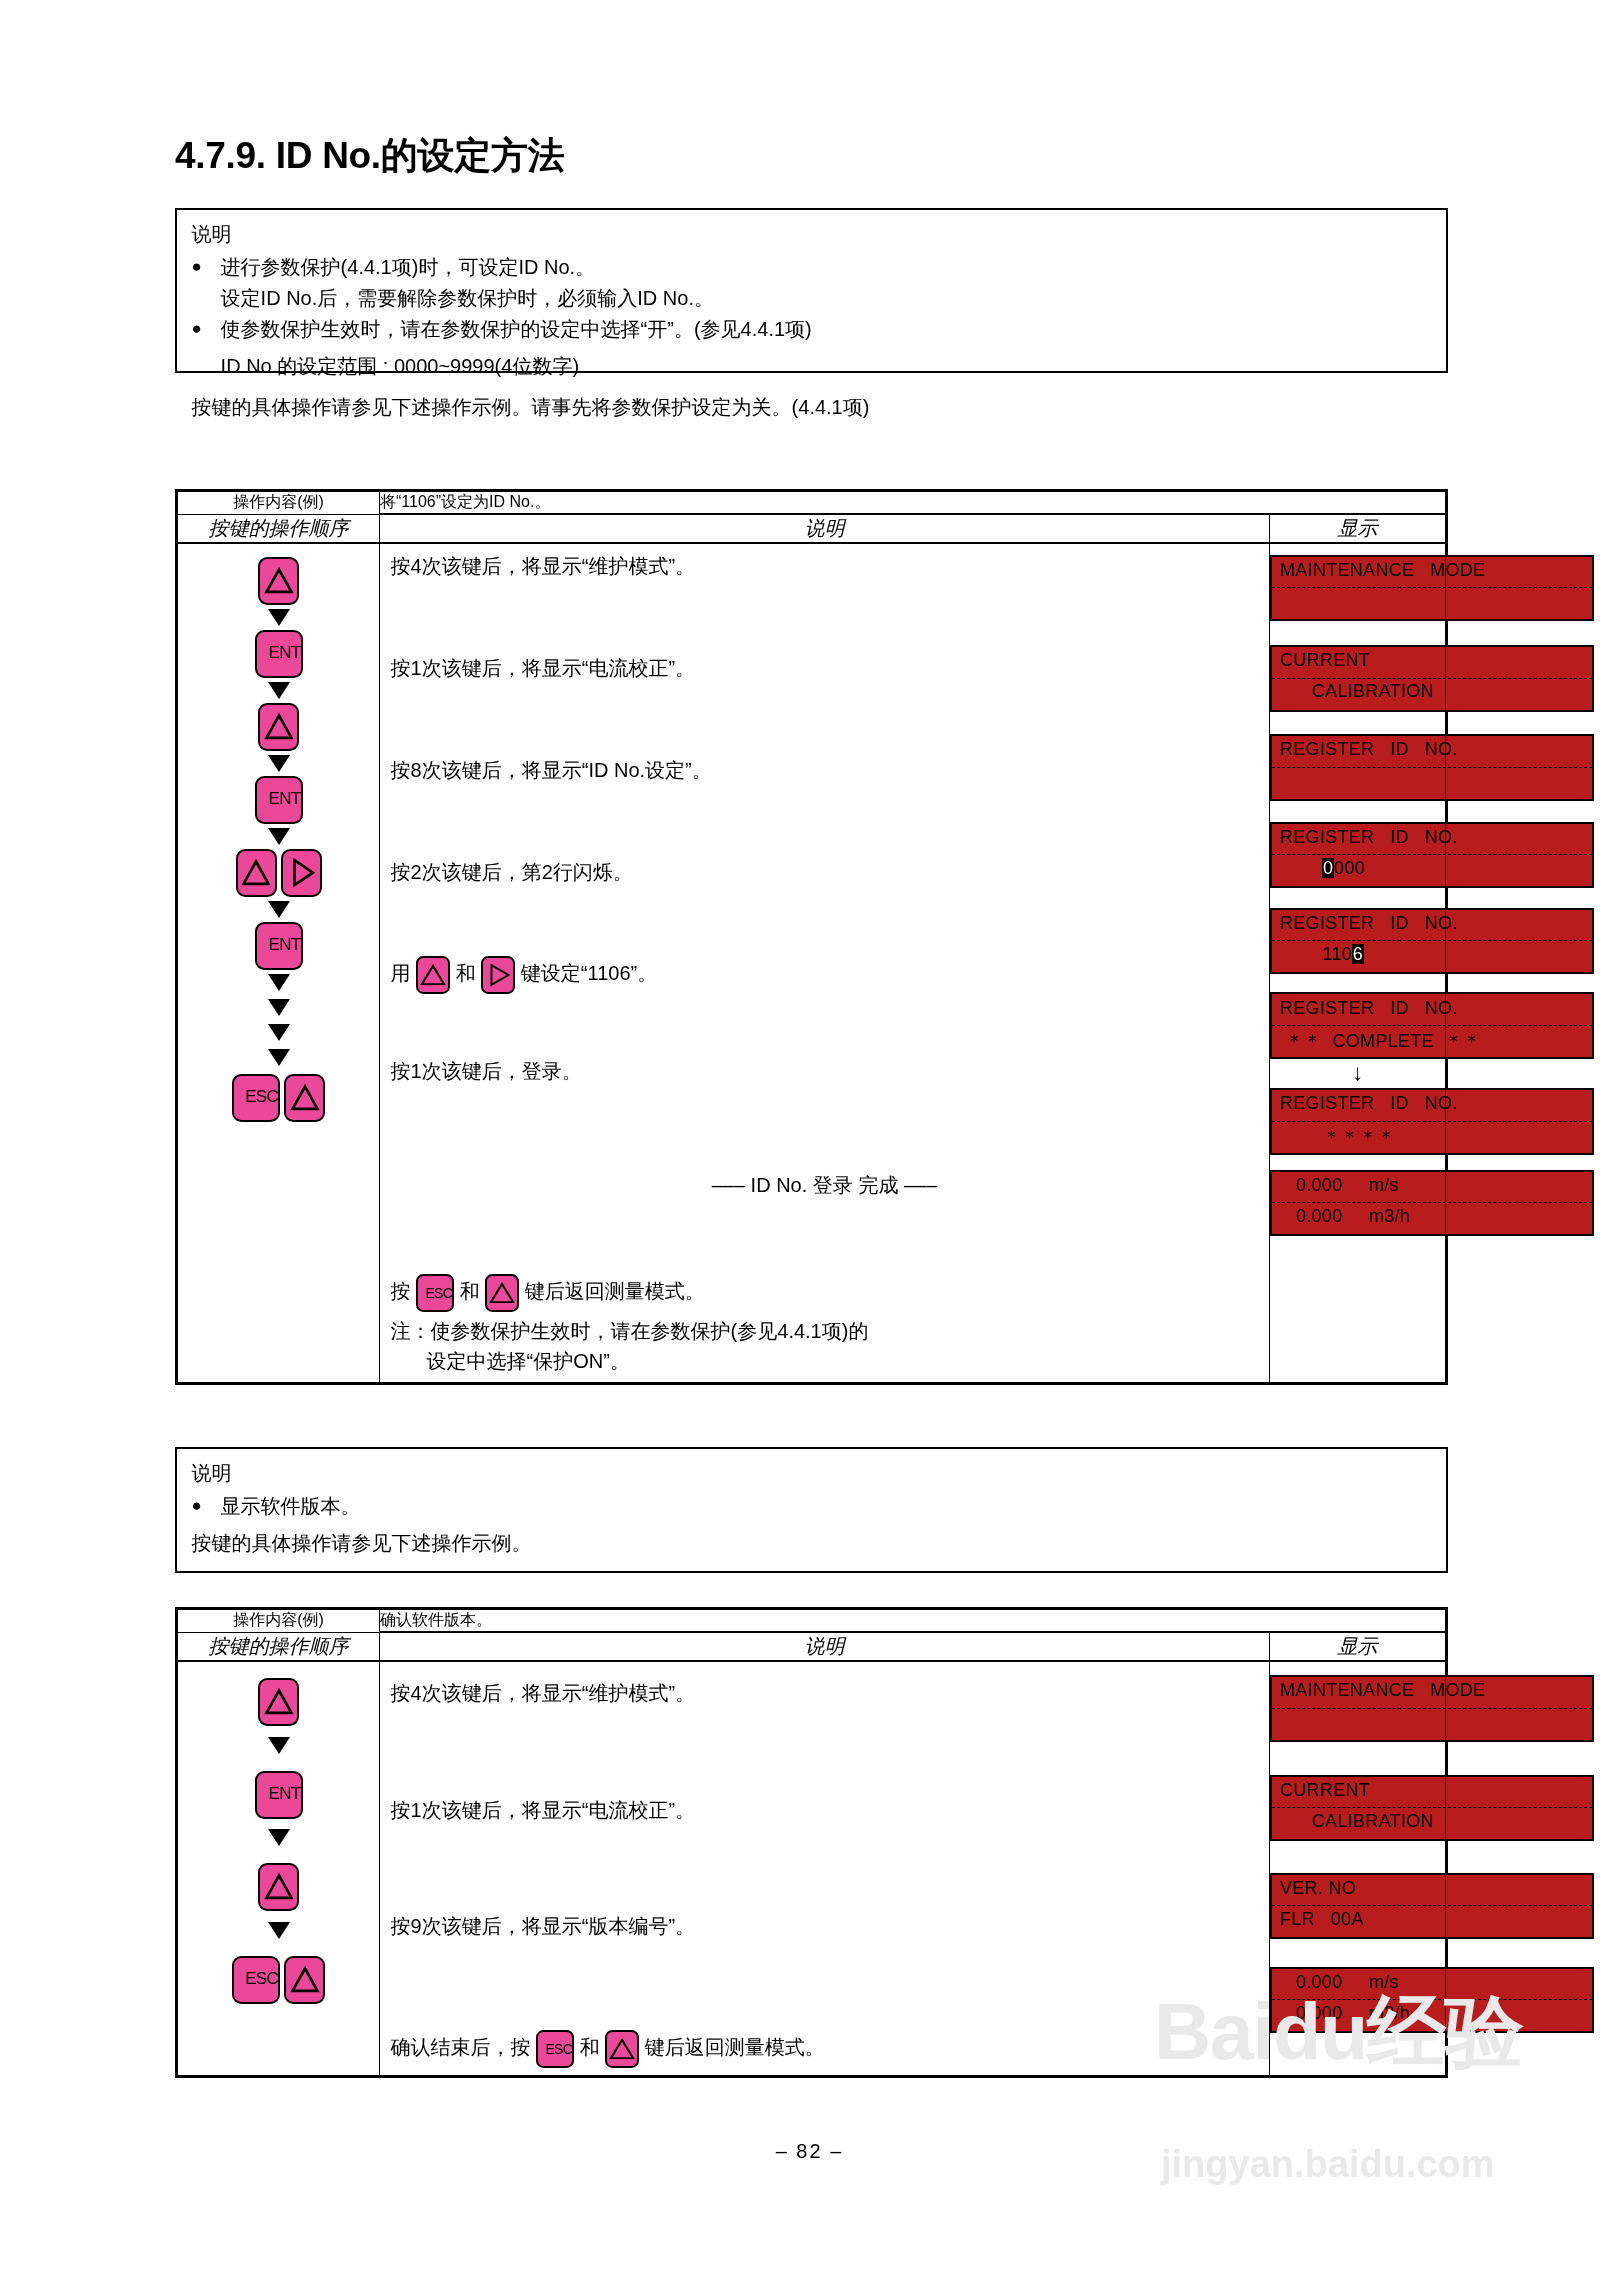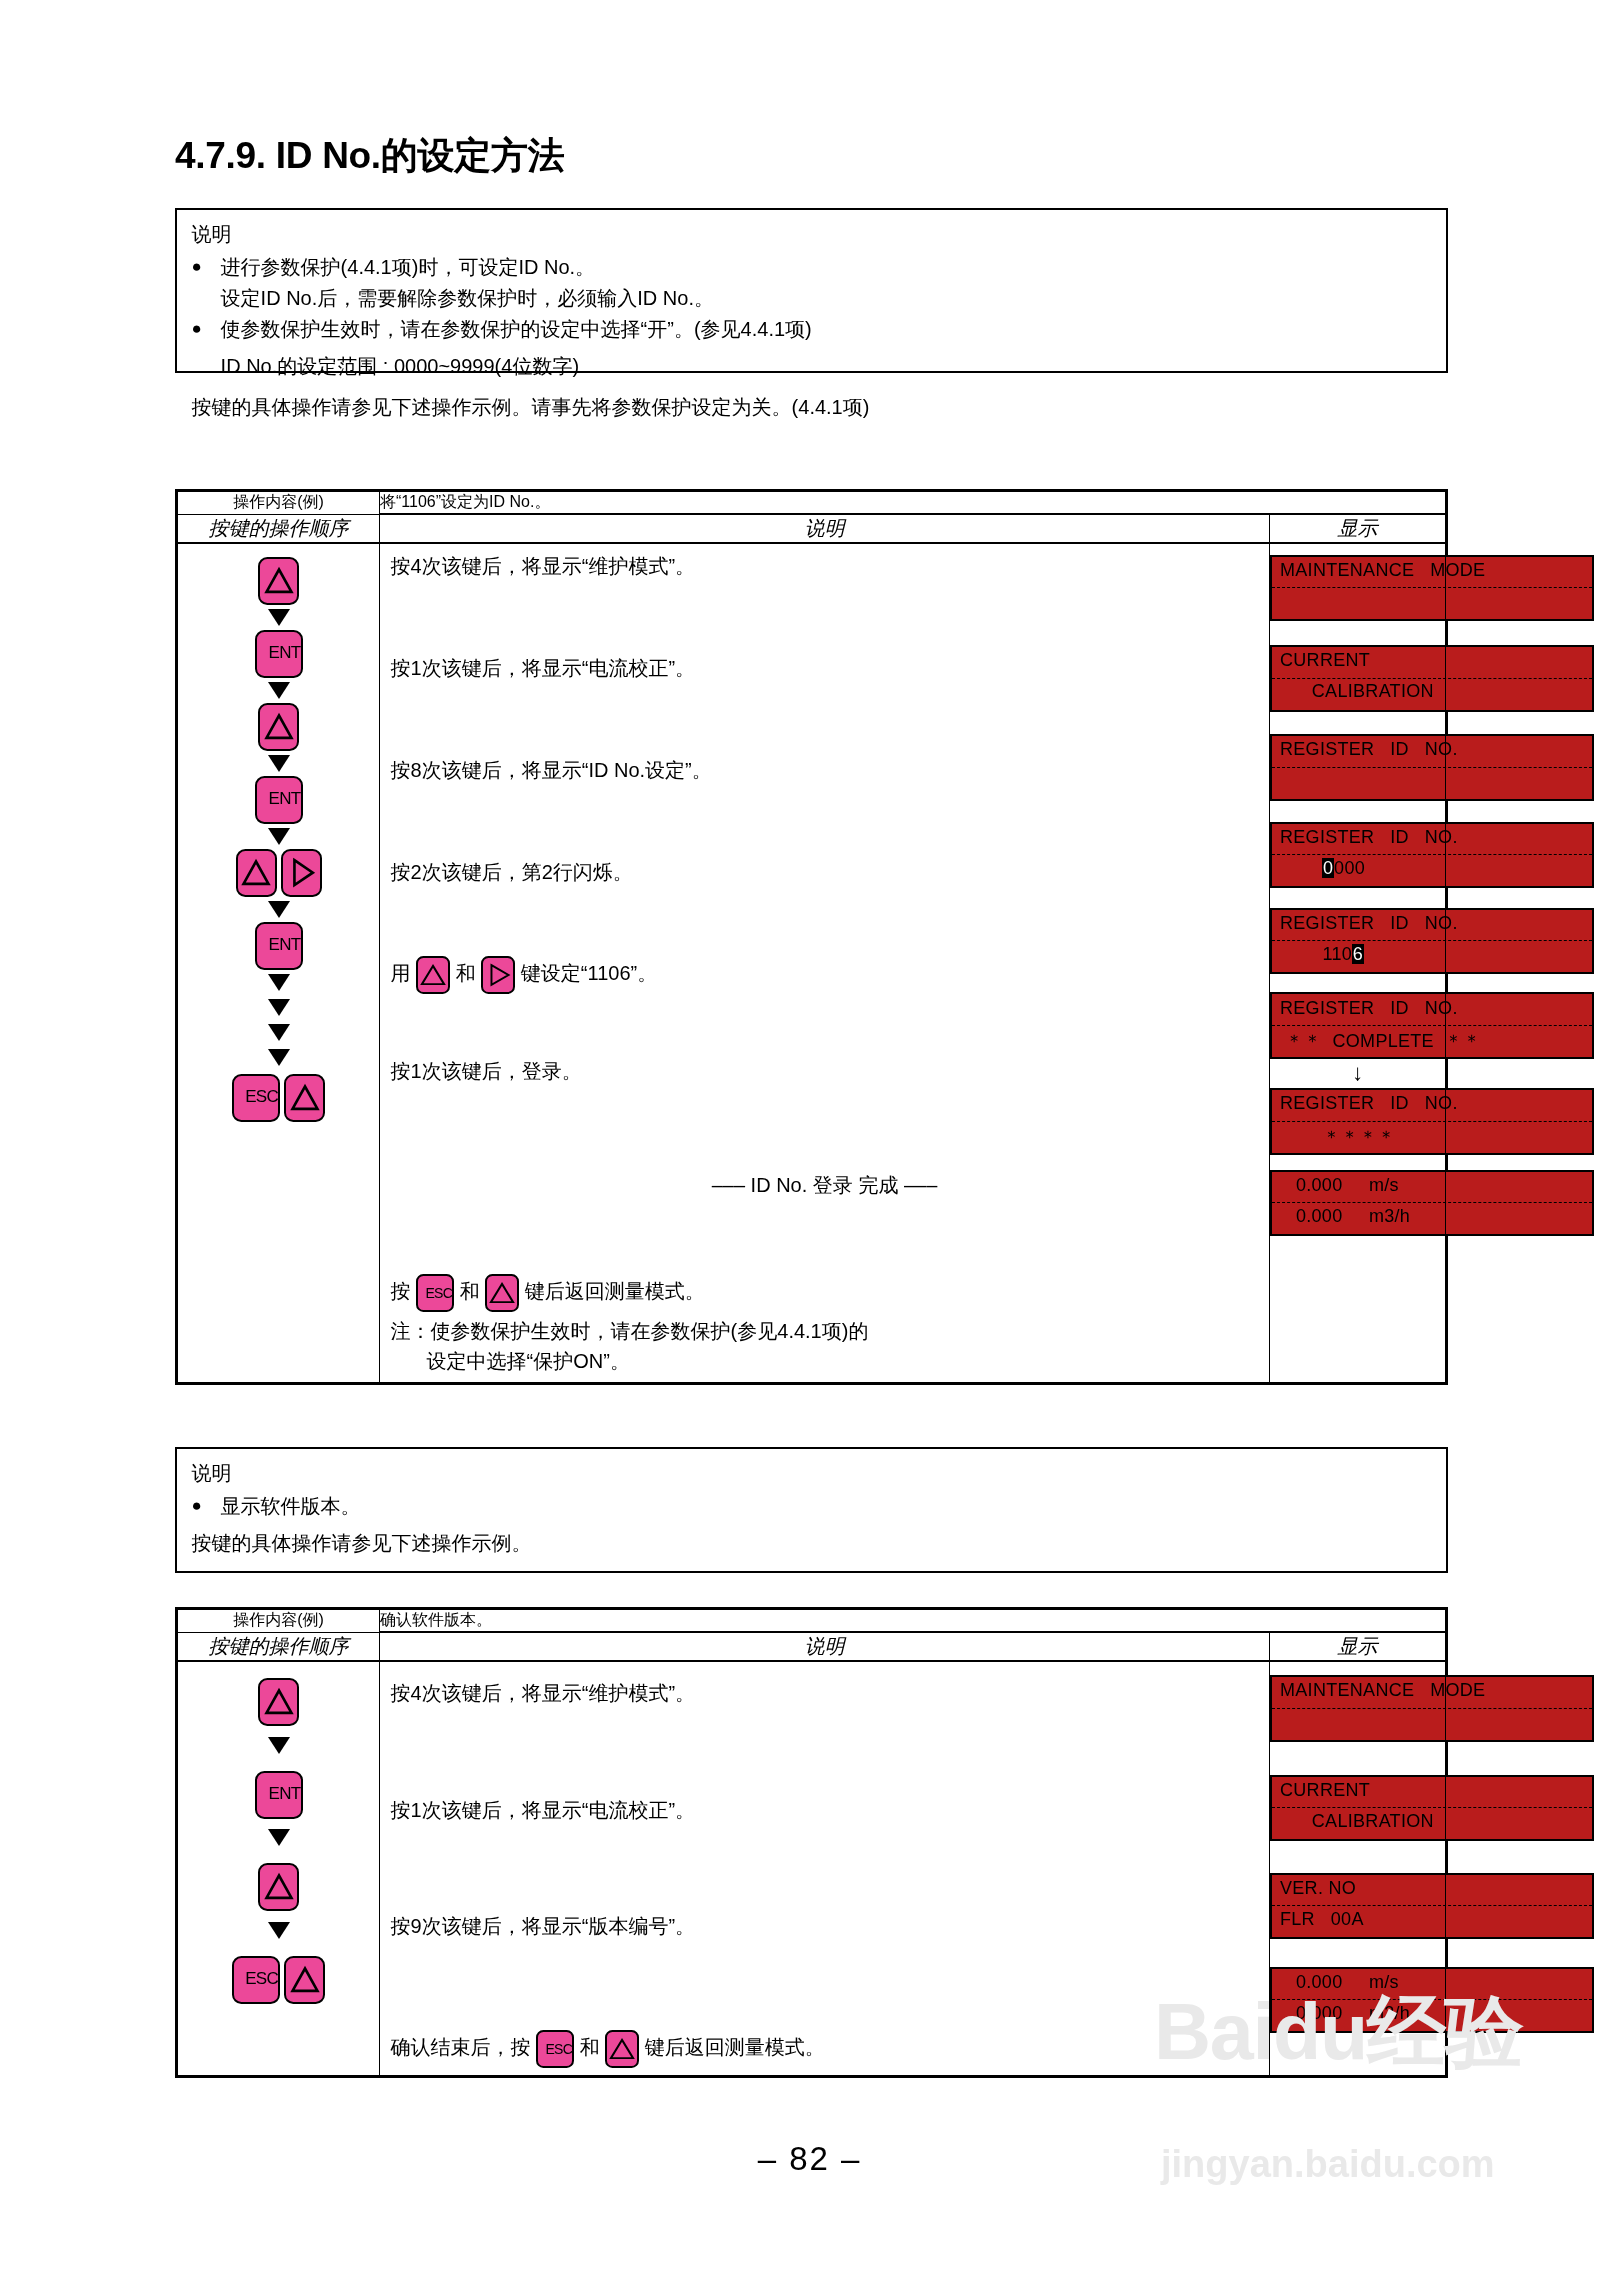--- a/index.html
+++ b/index.html
@@ -81,21 +81,21 @@
     background:#b91c1c;
   }
   .lcd .l1{padding:3.3px 6.6px 2.6px 8px;border-bottom:1.3px dashed #000;min-height:25px;white-space:pre;}
   .lcd .l2{padding:2.6px 6.6px 3.3px 8px;min-height:25px;white-space:pre;}
   .inv{background:#000;color:#fff;padding:0 0.7px;}
   .dnarrow{text-align:center;font-size:22.5px;line-height:1;margin:2.6px 0 4px 0;}
 
   
   .pageno{
     position:absolute;left:0;width:1619px;text-align:center;
-    font-size:33px;letter-spacing:2px;
+    font-size:20px;letter-spacing:2px;
   }
   .watermark{
     position:absolute;pointer-events:none;user-select:none;
     color:#e9e9e9;font-weight:bold;
   }
   .wm1{font-size:79px;letter-spacing:-1.3px;}
   .wm2{font-size:38px;letter-spacing:0px;}
 </style>
 </head>
 <body>

